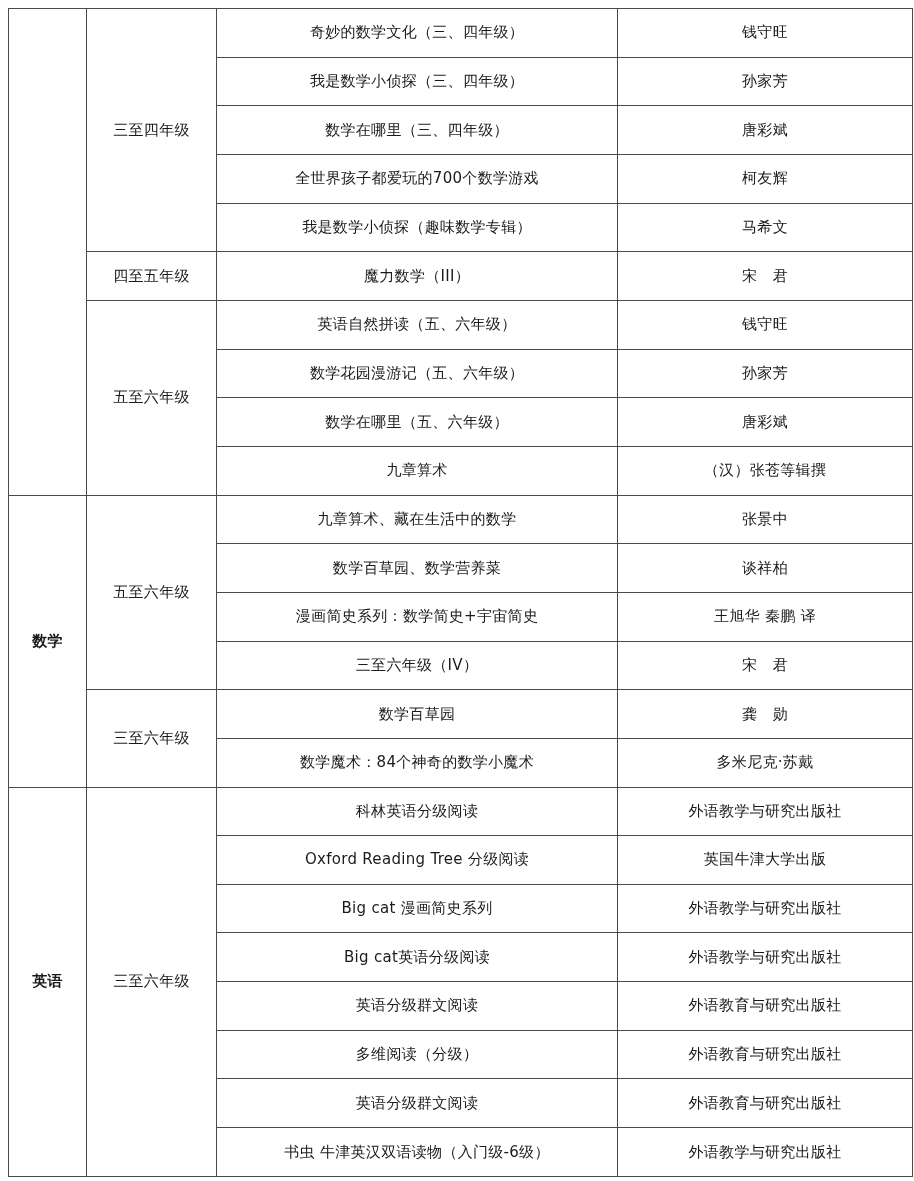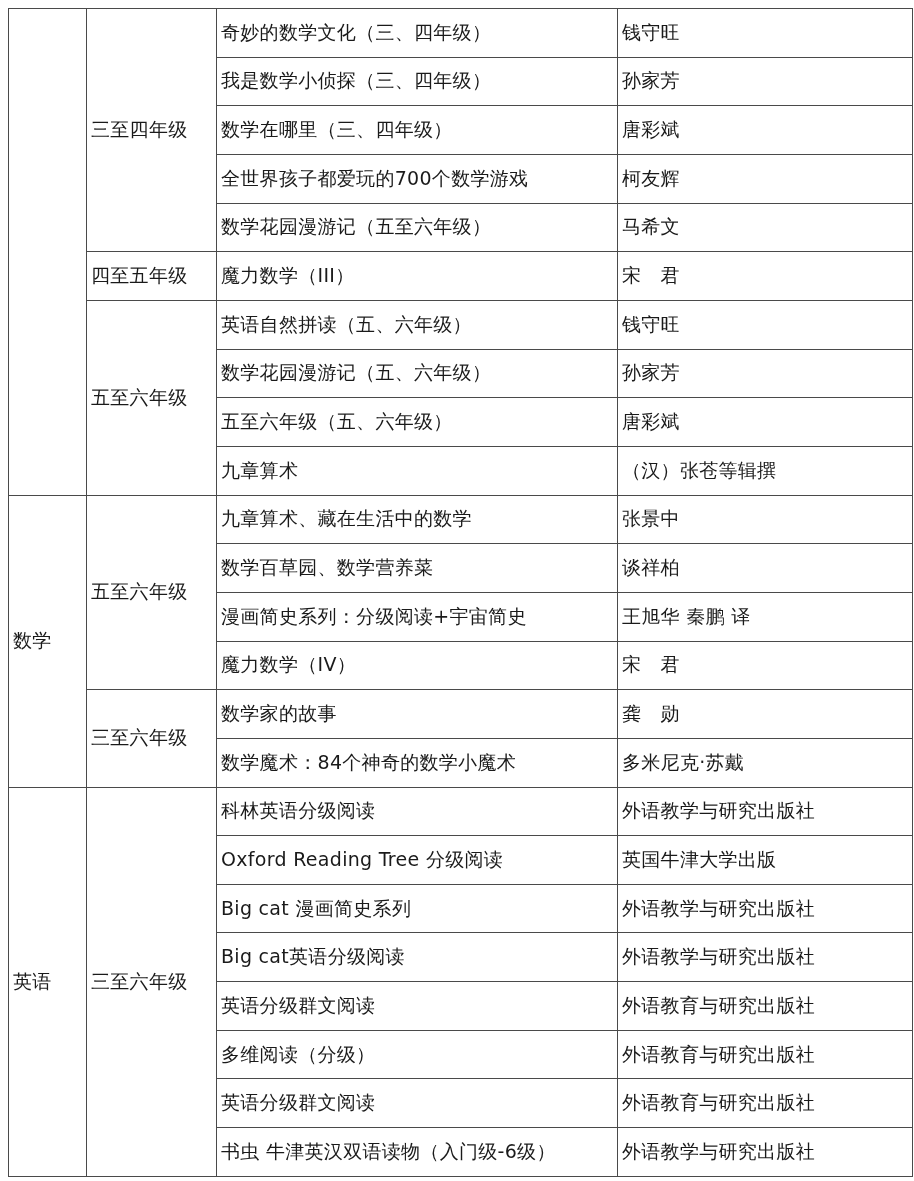--- a/index.html
+++ b/index.html
@@ -5,29 +5,29 @@
   html, body { margin: 0; padding: 0; background: #ffffff; }
   body { width: 914px; height: 1181px; position: relative; overflow: hidden;
          font-family: "DejaVu Sans", "Liberation Sans", sans-serif; color: #1a1a1a; }
   table.booklist {
     position: absolute; left: 8px; top: 8px;
     width: 904px; height: 1169px;
     border-collapse: collapse; table-layout: fixed;
   }
   table.booklist td {
     border: 1.5px solid #4a4a4a;
-    text-align: left; vertical-align: middle;
-    font-size: 19px; padding: 0 4px; white-space: nowrap;
+    text-align: center; vertical-align: middle;
+    font-size: 15px; padding: 0 4px; white-space: nowrap;
     letter-spacing: 0.3px;
   }
   col.c1 { width: 78px; }
   col.c2 { width: 130px; }
   col.c3 { width: 401px; }
   col.c4 { width: 295px; }
-  td.subject { font-size: 20px; }
+  td.subject { font-size: 20px; font-weight: bold; }
   td.grade { font-size: 20px; }
 </style>
 </head>
 <body>
 
 <table class="booklist">
   <colgroup>
       <col class="c1">
       <col class="c2">
       <col class="c3">
@@ -47,67 +47,67 @@
     </tr>
     <tr>
       <td>数学在哪里（三、四年级）</td>
       <td>唐彩斌</td>
     </tr>
     <tr>
       <td>全世界孩子都爱玩的700个数学游戏</td>
       <td>柯友辉</td>
     </tr>
     <tr>
-      <td>数学花园漫游记（五至六年级）</td>
+      <td>我是数学小侦探（趣味数学专辑）</td>
       <td>马希文</td>
     </tr>
     <tr>
       <td class="grade" rowspan="1">四至五年级</td>
       <td>魔力数学（III）</td>
       <td>宋　君</td>
     </tr>
     <tr>
       <td class="grade" rowspan="4">五至六年级</td>
       <td>英语自然拼读（五、六年级）</td>
       <td>钱守旺</td>
     </tr>
     <tr>
       <td>数学花园漫游记（五、六年级）</td>
       <td>孙家芳</td>
     </tr>
     <tr>
-      <td>五至六年级（五、六年级）</td>
+      <td>数学在哪里（五、六年级）</td>
       <td>唐彩斌</td>
     </tr>
     <tr>
       <td>九章算术</td>
       <td>（汉）张苍等辑撰</td>
     </tr>
 
     <tr>
       <td class="subject" rowspan="6">数学</td>
       <td class="grade" rowspan="4">五至六年级</td>
       <td>九章算术、藏在生活中的数学</td>
       <td>张景中</td>
     </tr>
     <tr>
       <td>数学百草园、数学营养菜</td>
       <td>谈祥柏</td>
     </tr>
     <tr>
-      <td>漫画简史系列：分级阅读+宇宙简史</td>
+      <td>漫画简史系列：数学简史+宇宙简史</td>
       <td>王旭华  秦鹏  译</td>
     </tr>
     <tr>
-      <td>魔力数学（IV）</td>
+      <td>三至六年级（IV）</td>
       <td>宋　君</td>
     </tr>
     <tr>
       <td class="grade" rowspan="2">三至六年级</td>
-      <td>数学家的故事</td>
+      <td>数学百草园</td>
       <td>龚　勋</td>
     </tr>
     <tr>
       <td>数学魔术：84个神奇的数学小魔术</td>
       <td>多米尼克·苏戴</td>
     </tr>
 
     <tr>
       <td class="subject" rowspan="8">英语</td>
       <td class="grade" rowspan="8">三至六年级</td>

